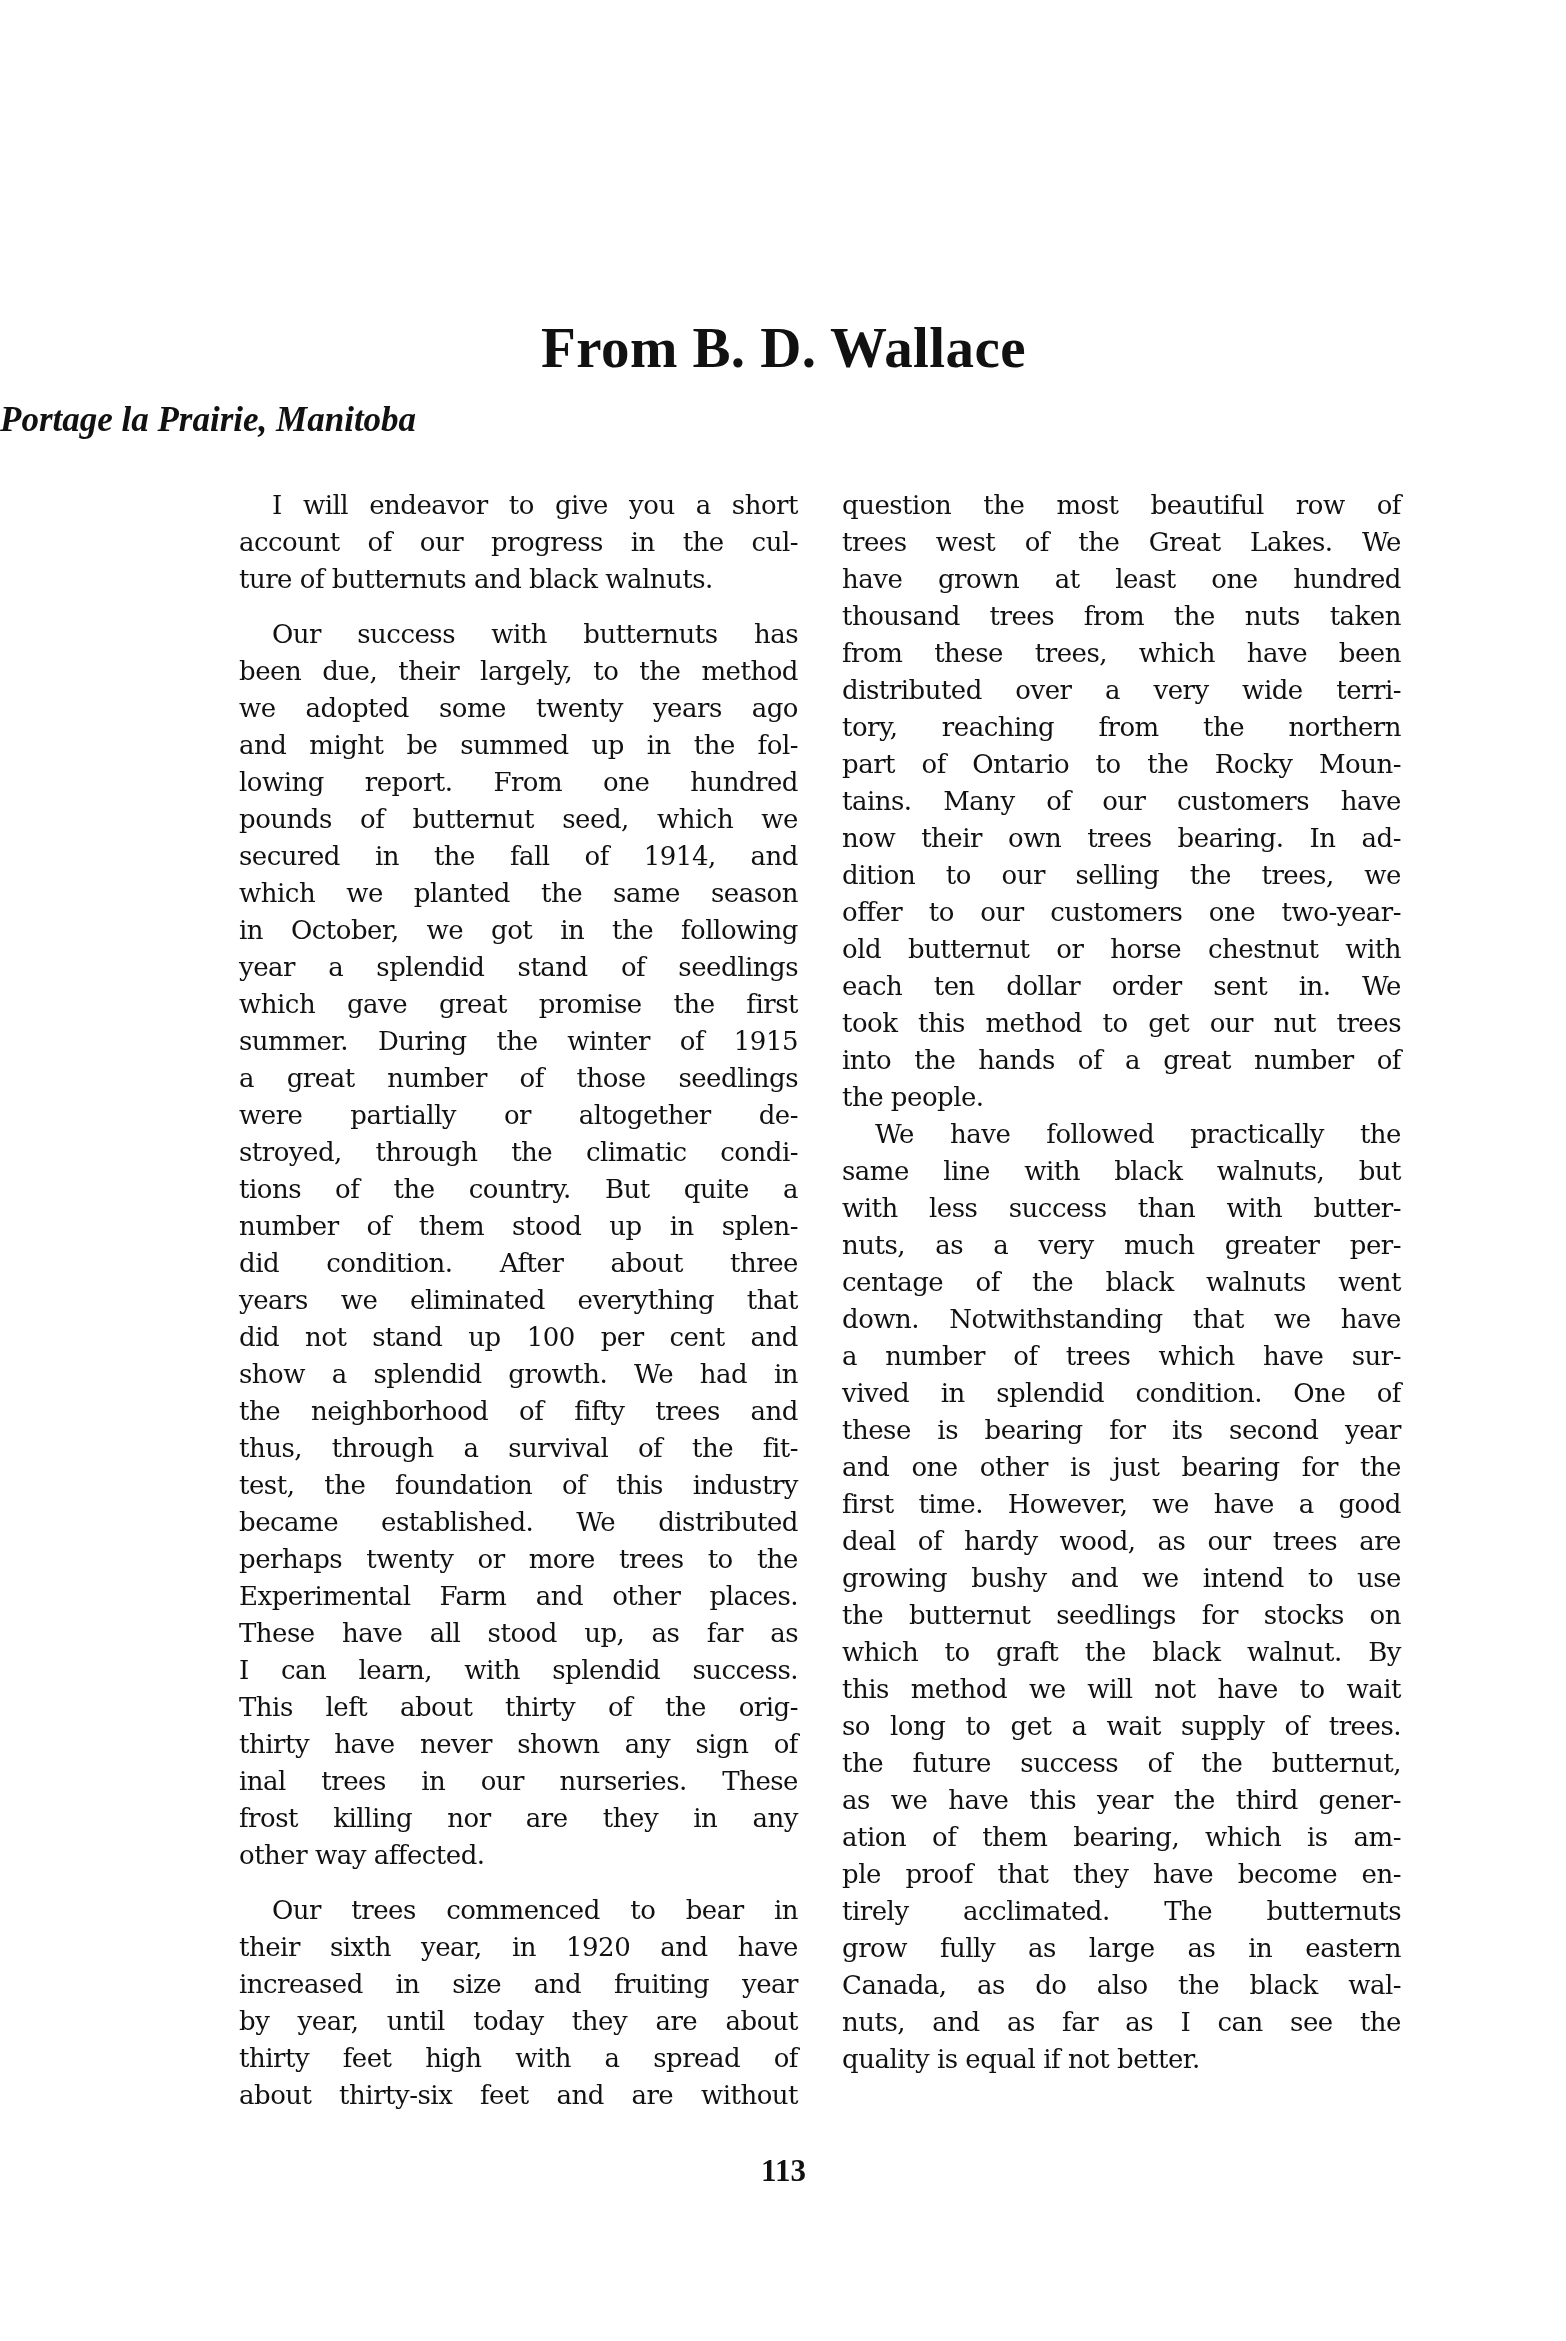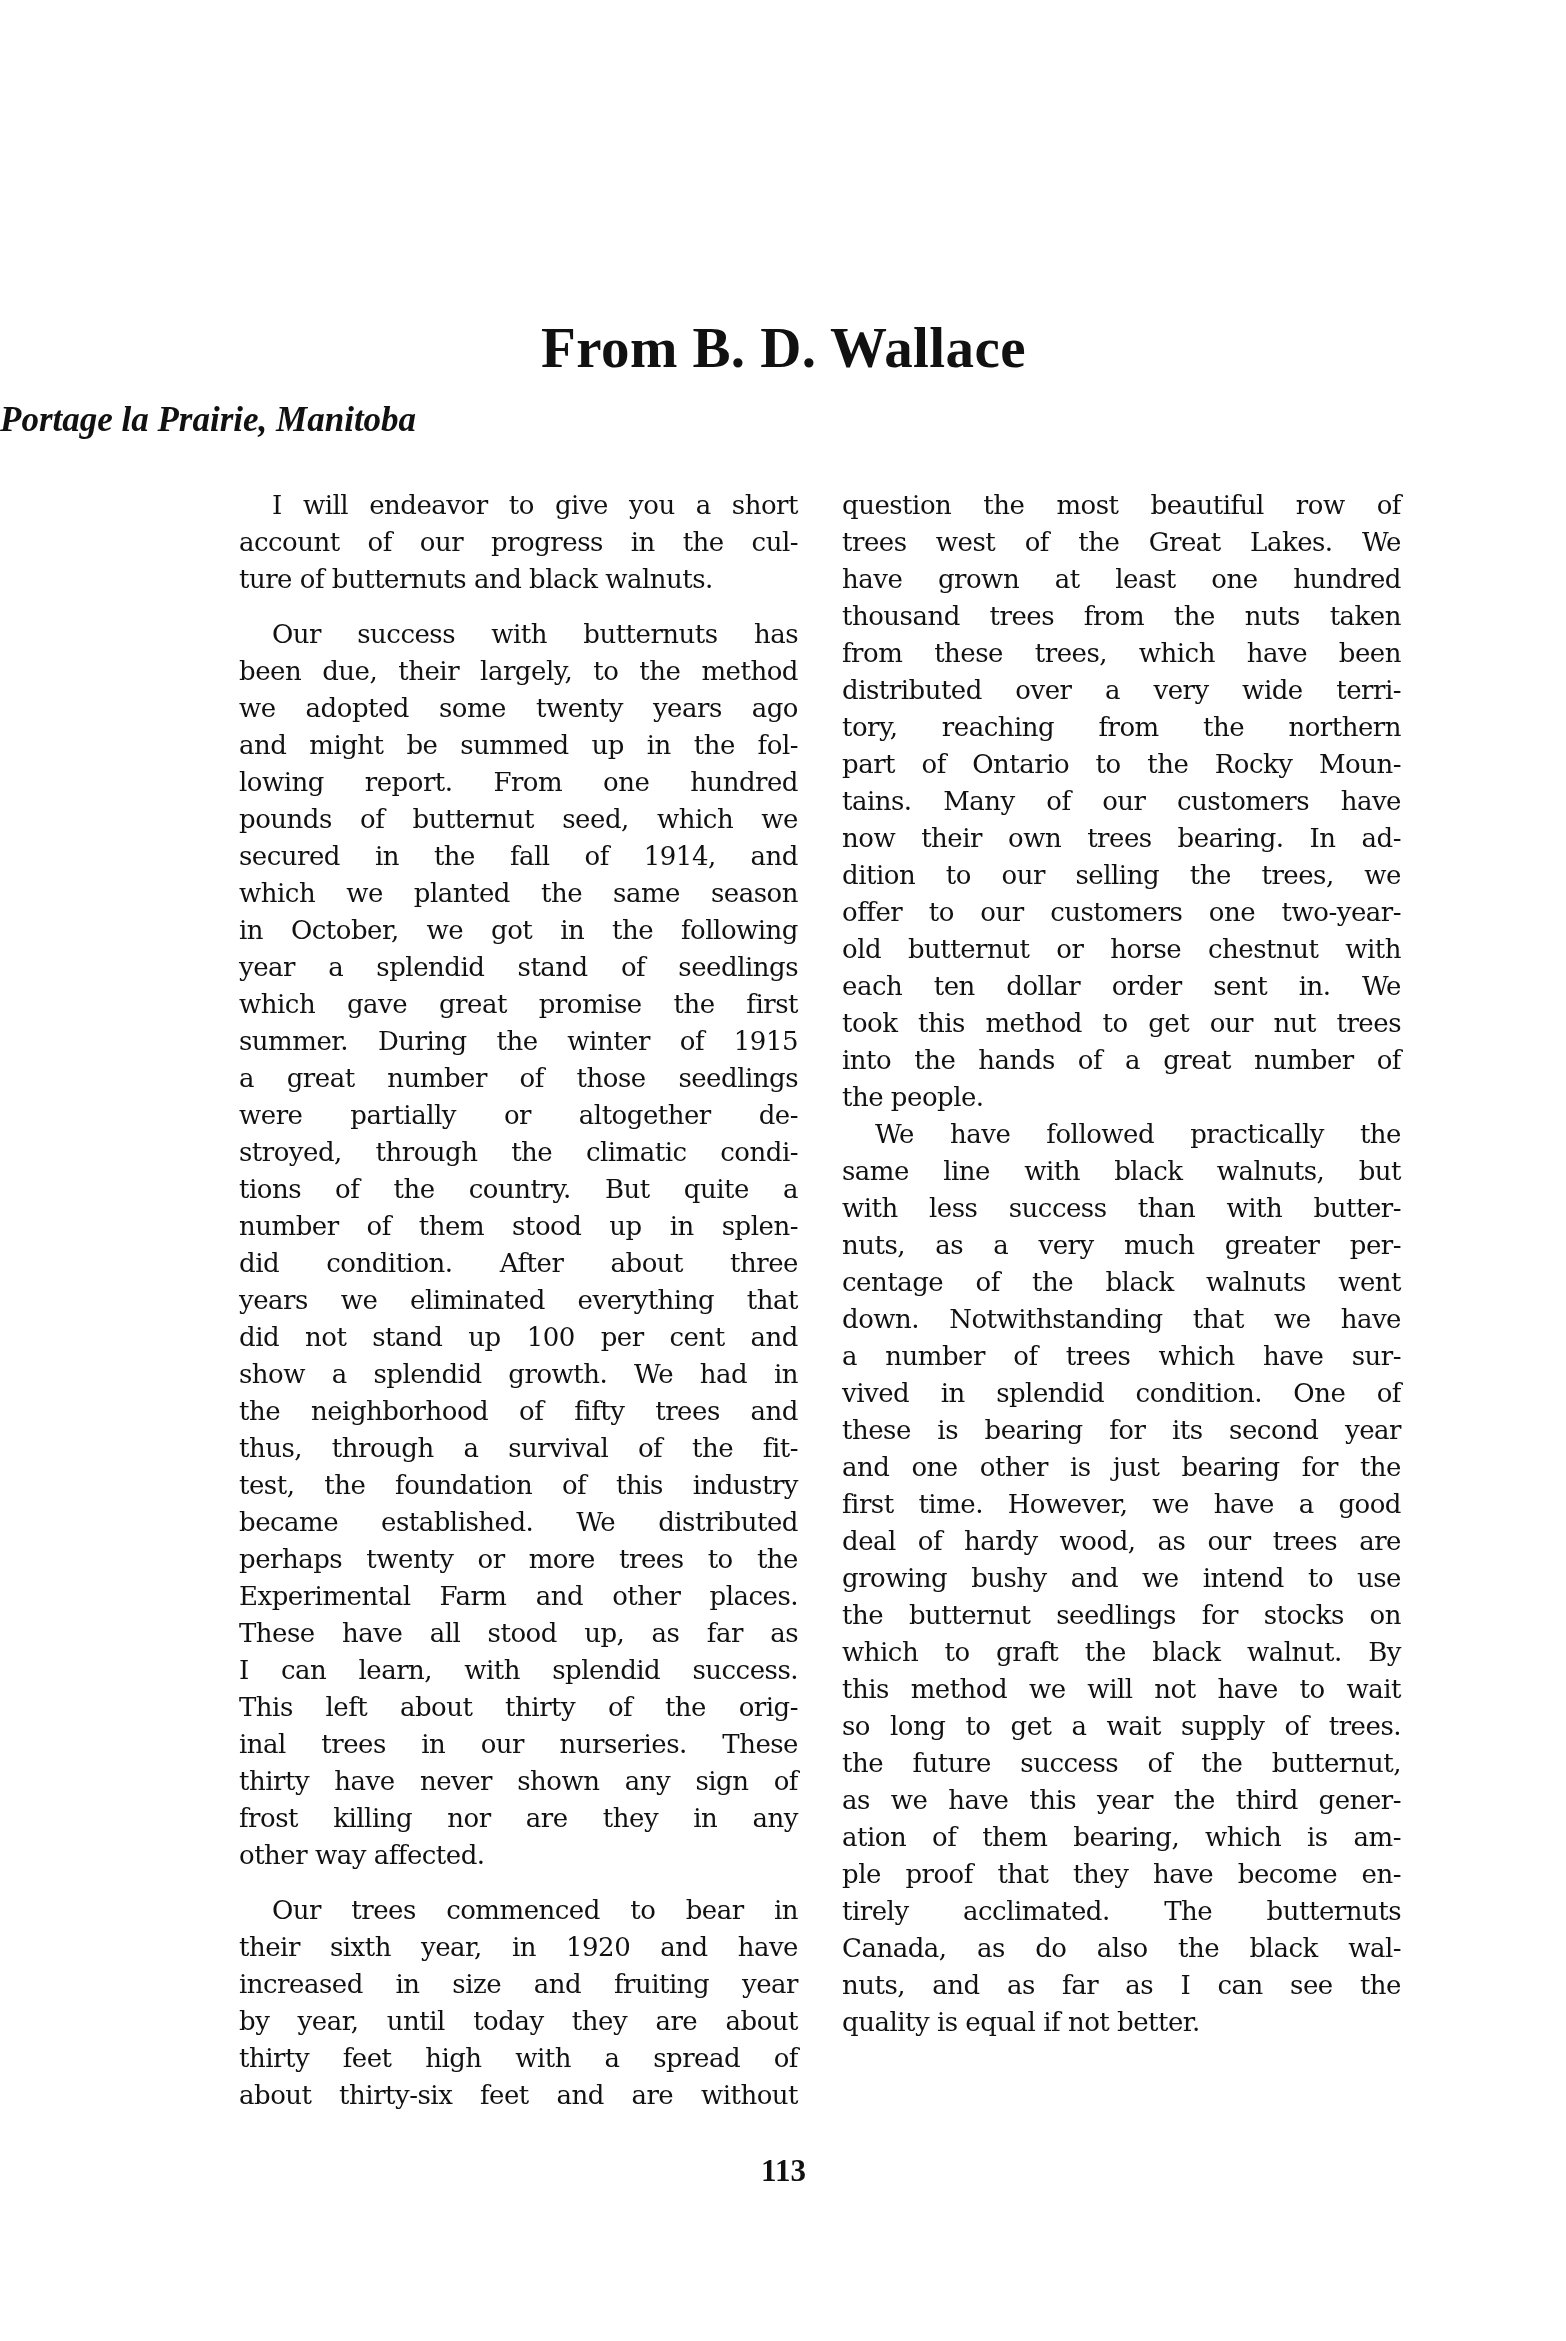--- a/index.html
+++ b/index.html
@@ -121,22 +121,22 @@
         <span class="line">show a splendid growth.  We had in</span>
         <span class="line">the neighborhood of fifty trees and</span>
         <span class="line">thus, through a survival of the fit-</span>
         <span class="line">test, the foundation of this industry</span>
         <span class="line">became established.  We distributed</span>
         <span class="line">perhaps twenty or more trees to the</span>
         <span class="line">Experimental Farm and other places.</span>
         <span class="line">These have all stood up, as far as</span>
         <span class="line">I can learn, with splendid success.</span>
         <span class="line">This left about thirty of the orig-</span>
+        <span class="line">thirty have never shown any sign of</span>
         <span class="line">inal trees in our nurseries.  These</span>
-        <span class="line">thirty have never shown any sign of</span>
         <span class="line">frost killing nor are they in any</span>
         <span class="line last">other way affected.</span>
       </div>
       <div class="para gap">
         <span class="line indent">Our trees commenced to bear in</span>
         <span class="line">their sixth year, in 1920 and have</span>
         <span class="line">increased in size and fruiting year</span>
         <span class="line">by year, until today they are about</span>
         <span class="line">thirty feet high with a spread of</span>
         <span class="line">about thirty-six feet and are without</span>
@@ -178,20 +178,21 @@
         <span class="line">growing bushy and we intend to use</span>
         <span class="line">the butternut seedlings for stocks on</span>
         <span class="line">which to graft the black walnut.  By</span>
         <span class="line">this method we will not have to wait</span>
         <span class="line">so long to get a wait supply of trees.</span>
         <span class="line">the future success of the butternut,</span>
         <span class="line">as we have this year the third gener-</span>
         <span class="line">ation of them bearing, which is am-</span>
         <span class="line">ple proof that they have become en-</span>
         <span class="line">tirely acclimated.  The butternuts</span>
+        <span class="line">grow fully as large as in eastern</span>
         <span class="line">Canada, as do also the black wal-</span>
         <span class="line">nuts, and as far as I can see the</span>
         <span class="line last">quality is equal if not better.</span>
       </div>
     </div>
 
   <div class="page-number">113</div>
 </div>
 
 

